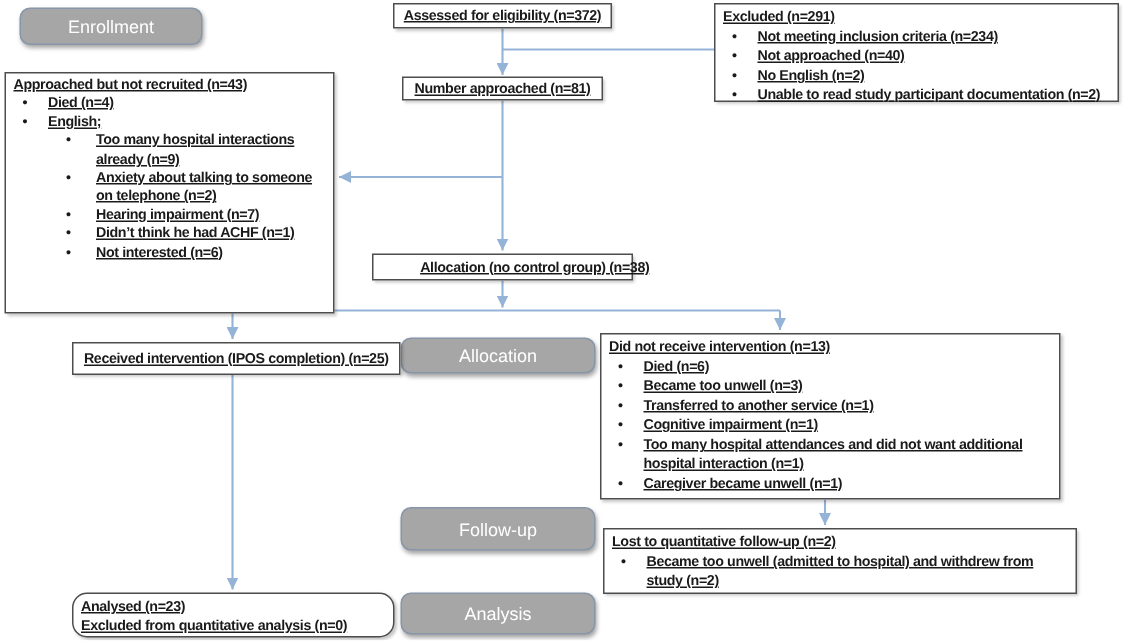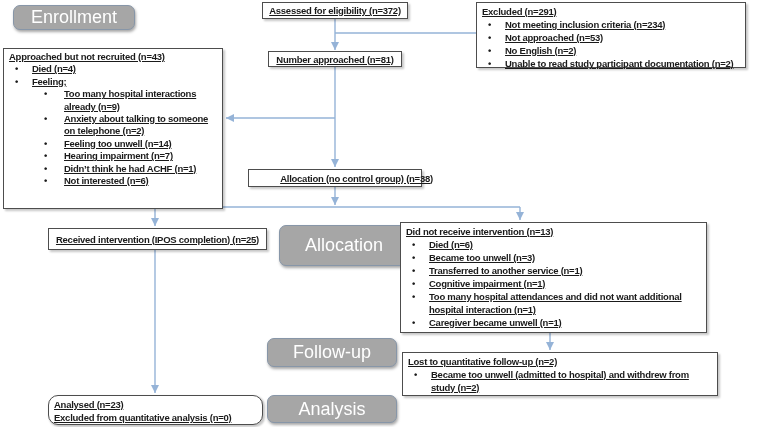--- a/index.html
+++ b/index.html
@@ -20,21 +20,21 @@
   .fbox .title { padding:2px 2px 0 5px; line-height:13px; }
   ul.blist { list-style:none; margin:0; padding:0; line-height:13px; }
   ul.blist li { position:relative; padding-left:28px; padding-right:4px; }
   ul.blist li::before { content:"\2022"; position:absolute; left:11px; }
   ul.blist.lvl2 li { padding-left:60px; }
   ul.blist.lvl2 li::before { left:40px; }
   .compact .title, .compact ul.blist { line-height:12.4px; }
 
   .stage {
     position:absolute; background:#a6a6a6; border:1.5px solid #8796a8;
-    border-radius:7px; color:#ffffff; font-size:18px; font-weight:400;
+    border-radius:7px; color:#ffffff; font-size:12px; font-weight:400;
     display:flex; align-items:center; justify-content:center;
     box-sizing:border-box; box-shadow:1px 2px 3px rgba(0,0,0,0.35);
   }
 
   .multiline { padding-top:2px;border-radius:10px; }
   .multiline .line { padding-left:5px; line-height:13px; }
 </style>
 </head>
 <body>
 
@@ -54,52 +54,51 @@
       <path d="M335 187 L335 205" marker-end="url(#ah)"></path>
       <path d="M155 207 L520 207"></path>
       <path d="M155 207 L155 226" marker-end="url(#ah)"></path>
       <path d="M520 207 L520 220" marker-end="url(#ah)"></path>
       <path d="M155 250 L155 393" marker-end="url(#ah)"></path>
       <path d="M550 333 L550 350" marker-end="url(#ah)"></path>
     </g>
   </svg>
 
   <div class="stage" style="left:13px; top:5px; width:122px; height:25px;">Enrollment</div>
-  <div class="stage" style="left:279px; top:225px; width:130px; height:41px;">Allocation</div>
+  <div class="stage" style="left:267px; top:225px; width:130px; height:24px;">Allocation</div>
   <div class="stage" style="left:267px; top:338px; width:130px; height:29px;">Follow-up</div>
   <div class="stage" style="left:267px; top:395px; width:130px; height:28px;">Analysis</div>
 
   <div class="fbox center" style="left:262px; top:2px; width:146px; height:17px;">Assessed for eligibility (n=372)</div>
 
   <div class="fbox center" style="left:268px; top:51px; width:134px; height:16px;">Number approached (n=81)</div>
 
   <div class="fbox center" style="left:248px; top:169px; width:174px; height:18px;padding-left:43px;">Allocation (no control group) (n=38)</div>
 
   <div class="fbox center" style="left:48px; top:228px; width:219px; height:22px;">Received intervention (IPOS completion) (n=25)</div>
 
   <div class="fbox" style="left:476px; top:2px; width:270px; height:66px;">
     <div class="title">Excluded (n=291)</div>
     <ul class="blist">
       <li>Not meeting inclusion criteria (n=234)</li>
-      <li>Not approached (n=53)</li>
+      <li>Not approached (n=40)</li>
       <li>No English (n=2)</li>
       <li>Unable to read study participant documentation (n=2)</li>
     </ul>
   </div>
 
   <div class="fbox compact" style="left:3px; top:48px; width:220px; height:161px;">
     <div class="title">Approached but not recruited (n=43)</div>
     <ul class="blist">
       <li>Died (n=4)</li>
-      <li>Feeling;</li>
+      <li>English;</li>
     </ul>
     <ul class="blist lvl2">
       <li>Too many hospital interactions already (n=9)</li>
       <li>Anxiety about talking to someone on telephone (n=2)</li>
-      <li>Feeling too unwell (n=14)</li>
       <li>Hearing impairment (n=7)</li>
       <li>Didn’t think he had ACHF (n=1)</li>
       <li>Not interested (n=6)</li>
     </ul>
   </div>
 
   <div class="fbox" style="left:400px; top:222px; width:307px; height:111px;">
     <div class="title">Did not receive intervention (n=13)</div>
     <ul class="blist">
       <li>Died (n=6)</li>

